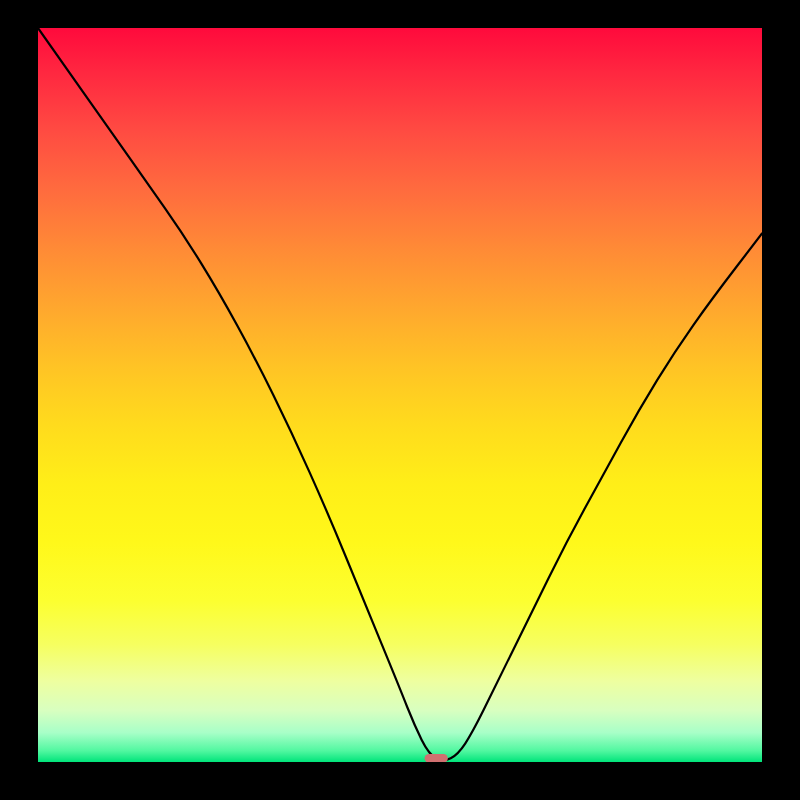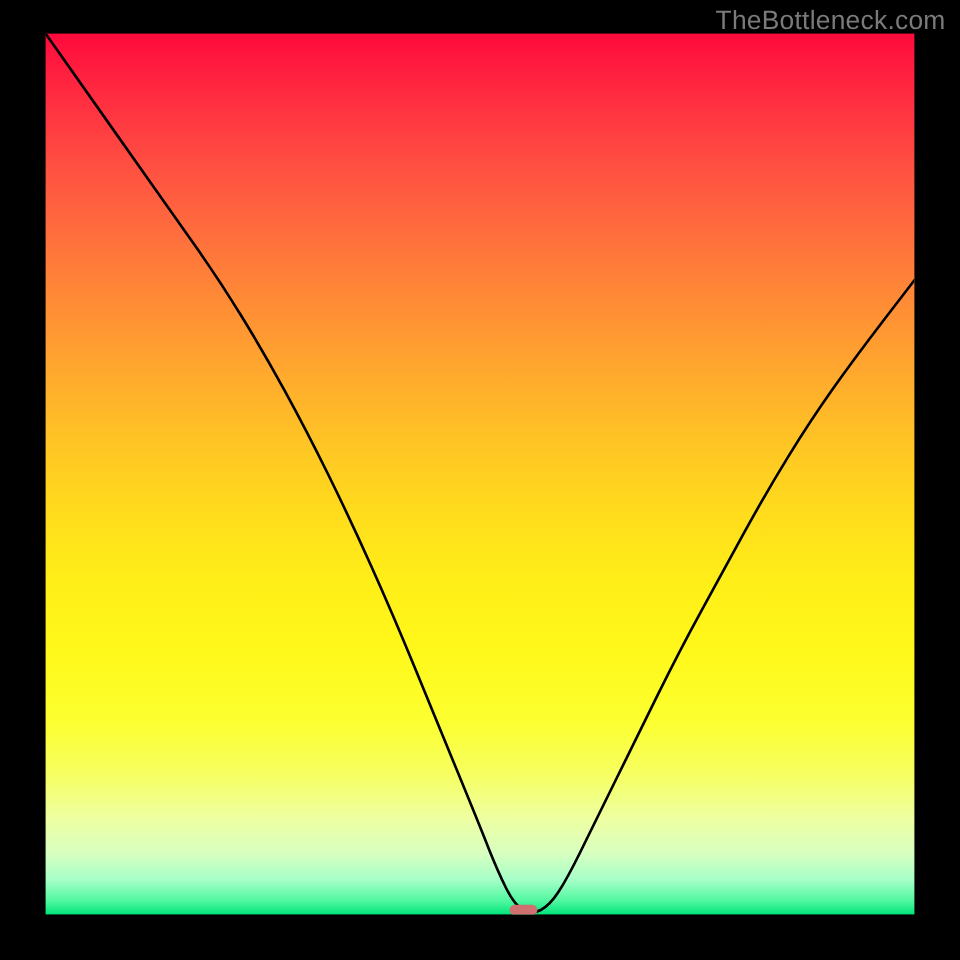--- a/index.html
+++ b/index.html
@@ -72,21 +72,20 @@
   .marker {
     fill: #d07070;
     stroke: none;
   }
 </style>
 </head>
 <body>
 
 <div class="frame">
 
-  <div class="watermark">TheBottleneck.com</div>
 
   <div class="plot">
     <svg viewBox="0 0 724 734" preserveAspectRatio="none">
       <path id="curve-path" class="curve" d="M 0.0 0.0 Q 36.2 51.4 54.3 77.1 Q 72.4 102.8 90.5 128.4 Q 108.6 154.1 126.7 179.8 Q 144.8 205.5 162.9 234.9 Q 181.0 264.2 199.1 297.3 Q 217.2 330.3 235.3 367.0 Q 253.4 403.7 271.5 444.1 Q 289.6 484.4 307.7 528.5 Q 325.8 572.5 343.9 616.6 Q 362.0 660.6 369.2 679.0 Q 376.5 697.3 383.7 712.0 Q 391.0 726.7 398.2 730.3 Q 405.4 734.0 412.7 730.3 Q 419.9 726.7 427.2 715.6 Q 434.4 704.6 445.3 682.6 Q 456.1 660.6 474.2 623.9 Q 492.3 587.2 510.4 550.5 Q 528.5 513.8 546.6 480.8 Q 564.7 447.7 582.8 414.7 Q 600.9 381.7 619.0 352.3 Q 637.1 323.0 655.2 297.3 Q 673.3 271.6 698.7 238.5 T 724.0 205.5"></path>
       <rect id="marker-rect" class="marker" rx="4.4" ry="4.4" x="386.6" y="725.9" width="23.2" height="8.8"></rect>
     </svg>
   </div>
 
 </div>
 

